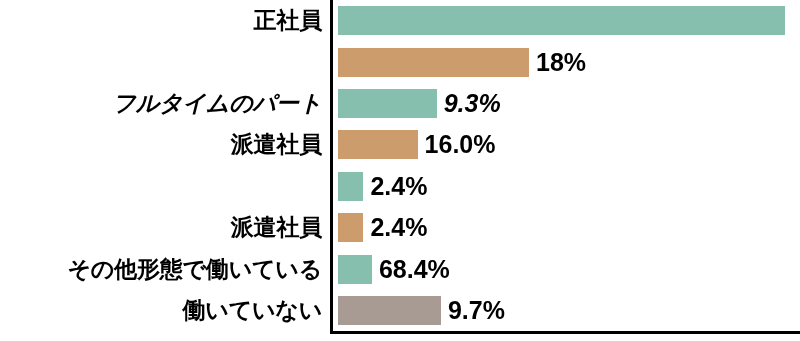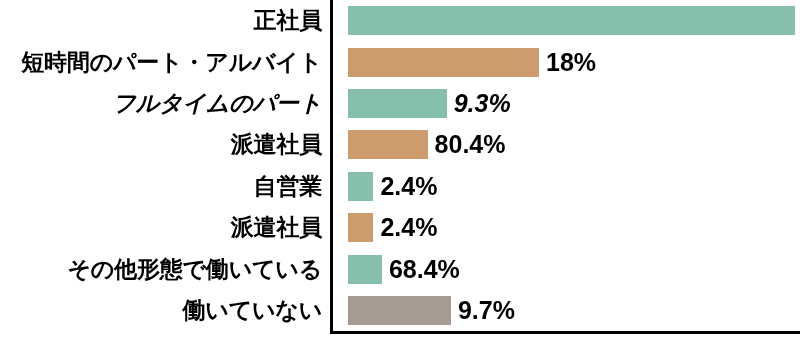--- a/index.html
+++ b/index.html
@@ -64,21 +64,21 @@
     font-size: 23px;
     font-weight: bold;
     color: #000000;
     line-height: 1;
     white-space: nowrap;
     letter-spacing: -0.2px;
   }
 
   .bar-wrap {
     position: absolute;
-    left: 348px;
+    left: 338px;
     display: flex;
     align-items: center;
     height: 100%;
     text-align: right;
   }
 
   .bar {
     height: 29px;
     display: block;
   }
@@ -101,42 +101,40 @@
   <div class="axis-x"></div>
 
   <div class="rows">
       <div class="row" style="top: 0px;">
         <div class="cat-label">正社員</div>
         <div class="bar-wrap">
           <div class="bar" style="width: 446.834px; background: rgb(135, 191, 174);"></div>
         </div>
       </div>
       <div class="row" style="top: 41.4px;">
-        <div class="cat-label">短時間のパート・アルバイト</div>
         <div class="bar-wrap">
           <div class="bar" style="width: 191.045px; background: rgb(204, 156, 109);"></div>
           <div class="val-label">18%</div>
         </div>
       </div>
       <div class="row" style="top: 82.8px; font-style: italic;">
         <div class="cat-label">フルタイムのパート</div>
         <div class="bar-wrap">
           <div class="bar" style="width: 98.7068px; background: rgb(135, 191, 174);"></div>
           <div class="val-label">9.3%</div>
         </div>
       </div>
       <div class="row" style="top: 124.2px;">
         <div class="cat-label">派遣社員</div>
         <div class="bar-wrap">
           <div class="bar" style="width: 79.6023px; background: rgb(204, 156, 109);"></div>
-          <div class="val-label">80.4%</div>
+          <div class="val-label">16.0%</div>
         </div>
       </div>
       <div class="row" style="top: 165.6px;">
-        <div class="cat-label">自営業</div>
         <div class="bar-wrap">
           <div class="bar" style="width: 25.4727px; background: rgb(135, 191, 174);"></div>
           <div class="val-label">2.4%</div>
         </div>
       </div>
       <div class="row" style="top: 207px;">
         <div class="cat-label">派遣社員</div>
         <div class="bar-wrap">
           <div class="bar" style="width: 25.4727px; background: rgb(204, 156, 109);"></div>
           <div class="val-label">2.4%</div>

